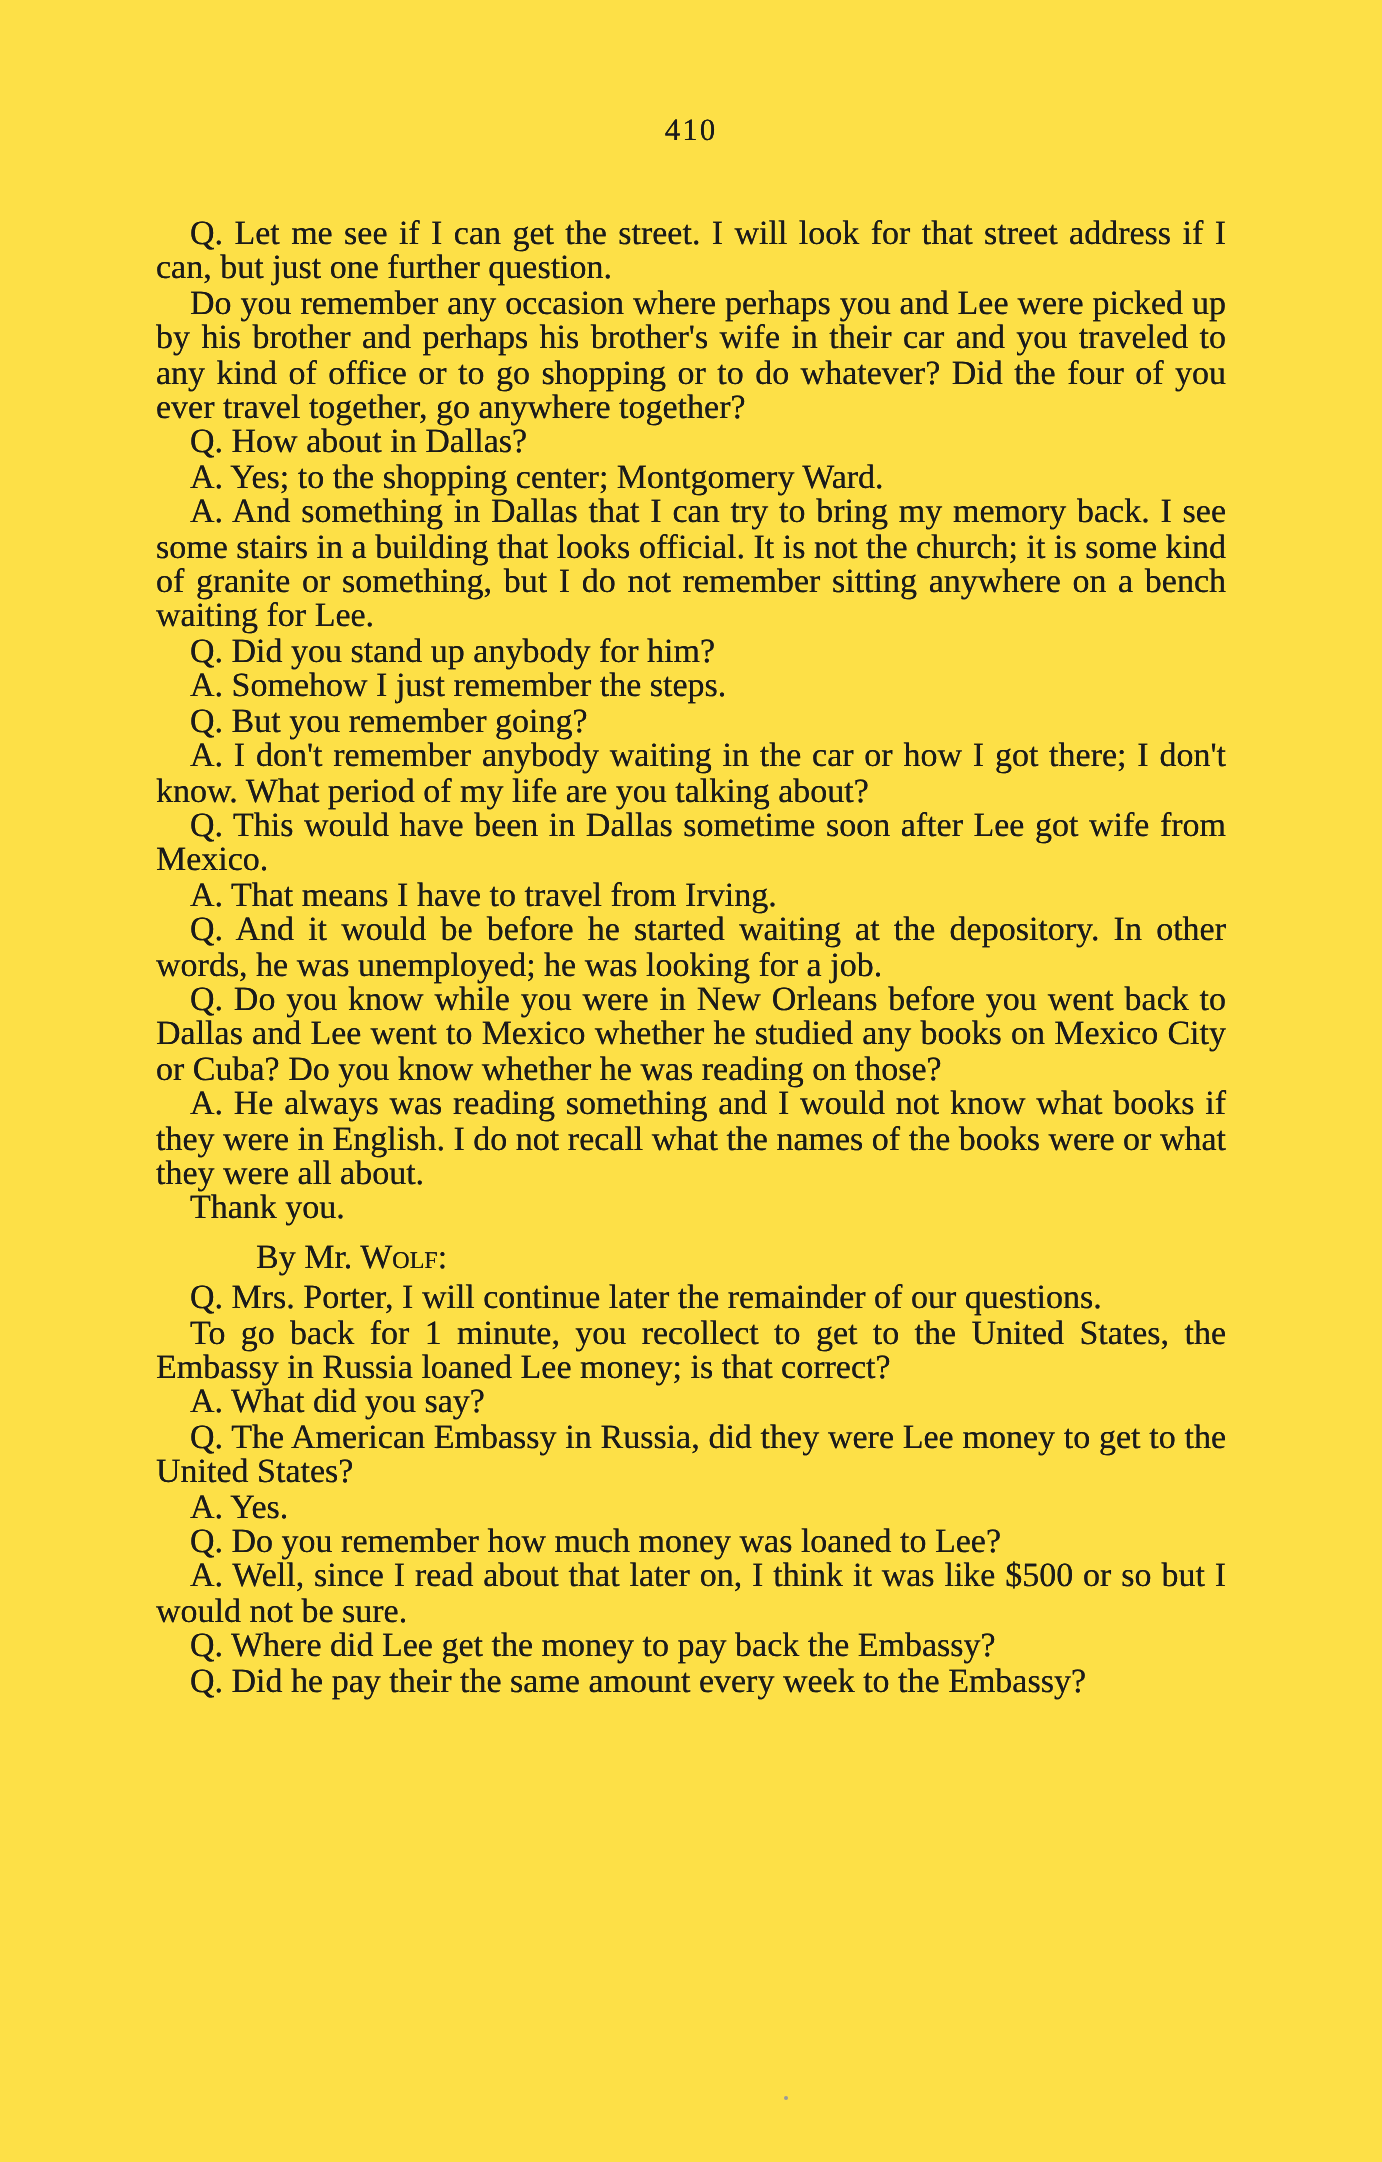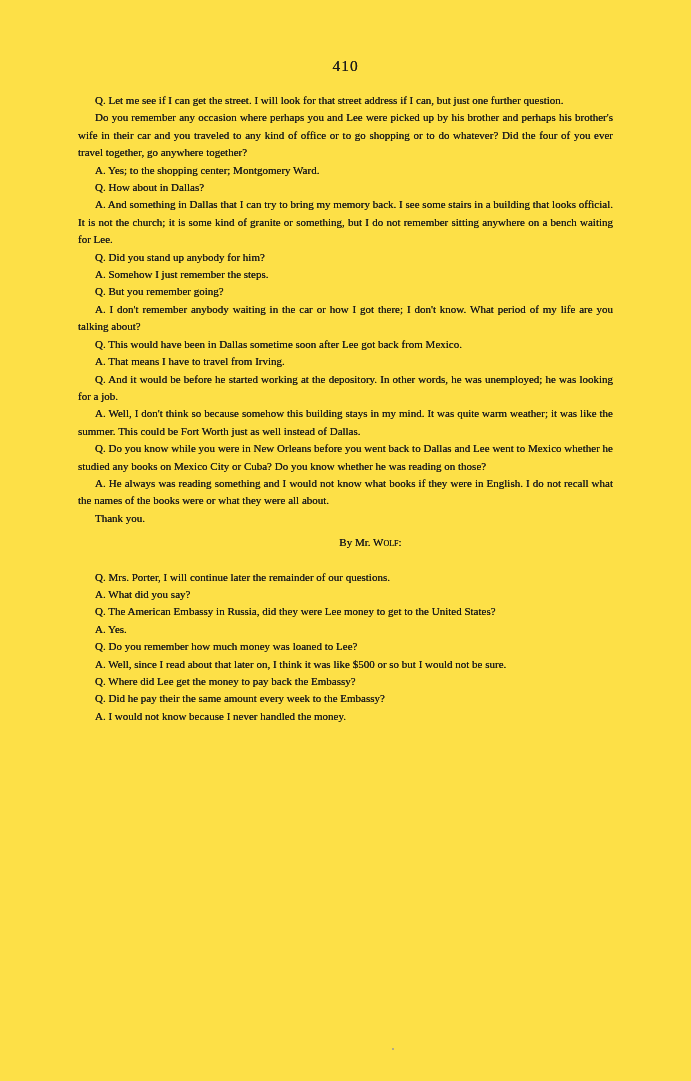--- a/index.html
+++ b/index.html
@@ -22,37 +22,37 @@
     left: 0;
     width: 100%;
     text-align: center;
     font-size: 15.5px;
     letter-spacing: 1px;
     color: #1b1b1b;
     text-shadow: 0 0 0.25px #1b1b1b;
   }
   .page-body {
     position: absolute;
-    top: 92px;
+    top: 108px;
     left: 78px;
     width: 535px;
-    font-size: 11px;
+    font-size: 17px;
     line-height: 17.4px;
     text-shadow: 0 0 0.3px #1b1b1b;
   }
   .page-body p.para {
     margin: 0;
     text-indent: 17px;
     text-align: justify;
   }
   .page-body p.byline {
     text-indent: 50px;
-    text-align: center;
+    text-align: left;
     margin-top: 7px;
-    margin-bottom: 17px;
+    margin-bottom: 3px;
   }
   .sc {
     font-variant: small-caps;
   }
   .scan-speck {
     position: absolute;
     left: 392px;
     top: 1048px;
     width: 2px;
     height: 2px;
@@ -61,39 +61,38 @@
   }
 </style>
 </head>
 <body>
 
 <div class="page">
   <div class="page-number">410</div>
   <div class="page-body">
       <p class="para"><span>Q. Let me see if I can get the street. I will look for that street address if I can, but just one further question.</span></p>
       <p class="para"><span>Do you remember any occasion where perhaps you and Lee were picked up by his brother and perhaps his brother's wife in their car and you traveled to any kind of office or to go shopping or to do whatever? Did the four of you ever travel together, go anywhere together?</span></p>
+      <p class="para"><span>Q. How about in Dallas?</span></p>
       <p class="para"><span>A. Yes; to the shopping center; Montgomery Ward.</span></p>
-      <p class="para"><span>Q. How about in Dallas?</span></p>
       <p class="para"><span>A. And something in Dallas that I can try to bring my memory back. I see some stairs in a building that looks official. It is not the church; it is some kind of granite or something, but I do not remember sitting anywhere on a bench waiting for Lee.</span></p>
       <p class="para"><span>Q. Did you stand up anybody for him?</span></p>
       <p class="para"><span>A. Somehow I just remember the steps.</span></p>
       <p class="para"><span>Q. But you remember going?</span></p>
       <p class="para"><span>A. I don't remember anybody waiting in the car or how I got there; I don't know. What period of my life are you talking about?</span></p>
-      <p class="para"><span>Q. This would have been in Dallas sometime soon after Lee got back from Mexico.</span></p>
+      <p class="para"><span>Q. This would have been in Dallas sometime soon after Lee got wife from Mexico.</span></p>
       <p class="para"><span>A. That means I have to travel from Irving.</span></p>
-      <p class="para"><span>Q. And it would be before he started working at the depository. In other words, he was unemployed; he was looking for a job.</span></p>
-      <p class="para"><span>A. Well, I don't think so because somehow this building stays in my mind. It was quite warm weather; it was like the summer. This could be Fort Worth just as well instead of Dallas.</span></p>
+      <p class="para"><span>Q. And it would be before he started waiting at the depository. In other words, he was unemployed; he was looking for a job.</span></p>
       <p class="para"><span>Q. Do you know while you were in New Orleans before you went back to Dallas and Lee went to Mexico whether he studied any books on Mexico City or Cuba? Do you know whether he was reading on those?</span></p>
       <p class="para"><span>A. He always was reading something and I would not know what books if they were in English. I do not recall what the names of the books were or what they were all about.</span></p>
       <p class="para"><span>Thank you.</span></p>
       <p class="para byline"><span>By Mr. W</span><span class="sc">olf</span><span>:</span></p>
       <p class="para"><span>Q. Mrs. Porter, I will continue later the remainder of our questions.</span></p>
+      <p class="para"><span>To go back for 1 minute, you recollect to get to the United States, the Embassy in Russia loaned Lee money; is that correct?</span></p>
       <p class="para"><span>A. What did you say?</span></p>
       <p class="para"><span>Q. The American Embassy in Russia, did they were Lee money to get to the United States?</span></p>
       <p class="para"><span>A. Yes.</span></p>
       <p class="para"><span>Q. Do you remember how much money was loaned to Lee?</span></p>
       <p class="para"><span>A. Well, since I read about that later on, I think it was like $500 or so but I would not be sure.</span></p>
       <p class="para"><span>Q. Where did Lee get the money to pay back the Embassy?</span></p>
       <p class="para"><span>Q. Did he pay their the same amount every week to the Embassy?</span></p>
-      <p class="para"><span>A. I would not know because I never handled the money.</span></p>
     </div>
   <div class="scan-speck"></div>
 </div>
 
 </body></html>

